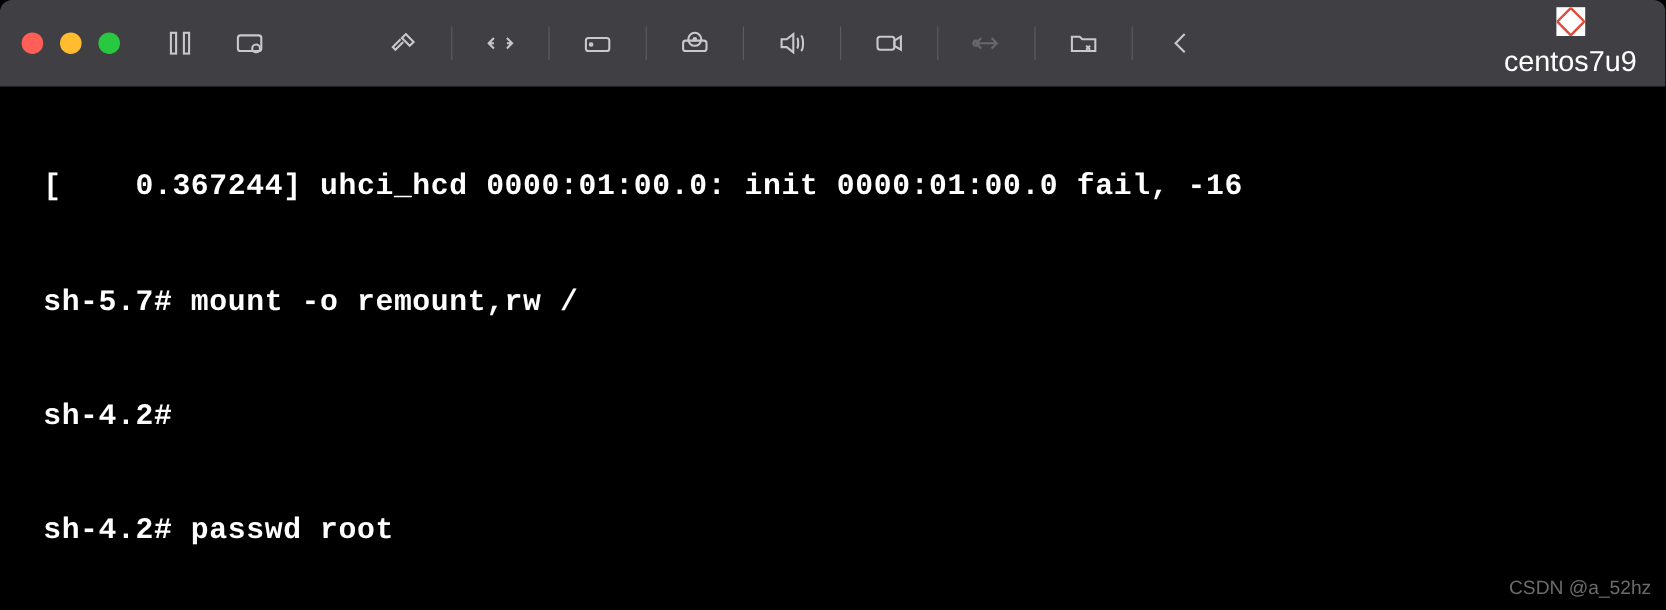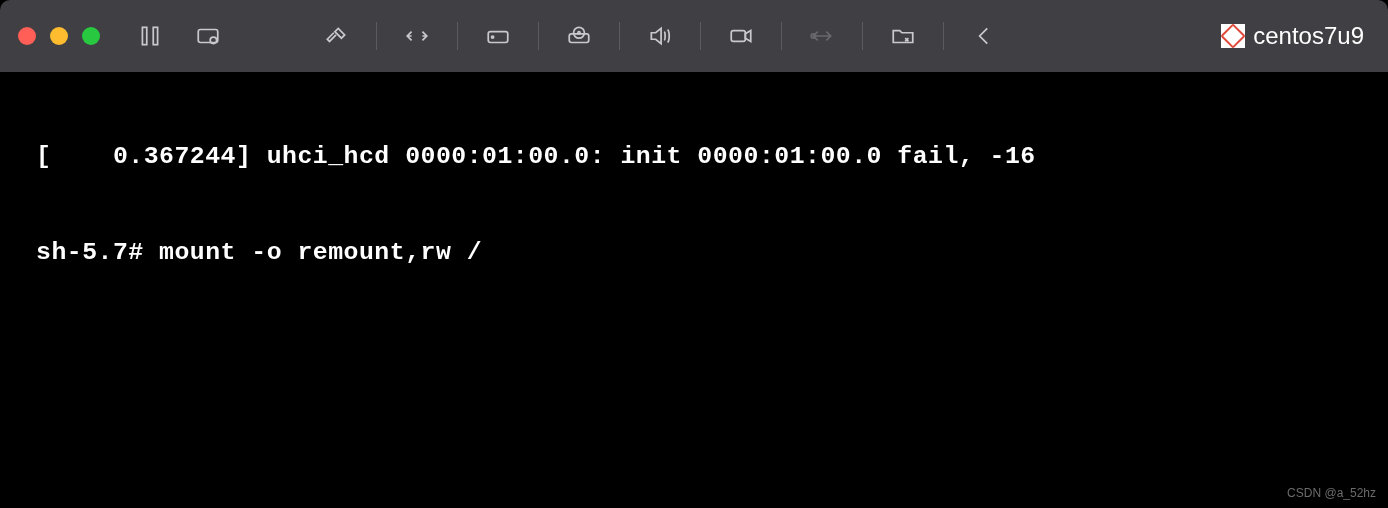--- a/index.html
+++ b/index.html
@@ -58,20 +58,21 @@
     .spacer { flex: 1; }
     .vm-label {
       display: flex;
       align-items: center;
       gap: 8px;
       color: #fff;
       font-family: -apple-system, BlinkMacSystemFont, "Segoe UI", sans-serif;
       font-size: 24px;
       font-weight: 500;
       padding-right: 6px;
+      flex-direction: column;
     }
     .vm-icon {
       width: 24px;
       height: 24px;
       background: #fff;
       position: relative;
       display: flex;
       align-items: center;
       justify-content: center;
     }
@@ -94,21 +95,21 @@
       font-family: "Courier New", "Menlo", monospace;
       white-space: pre-wrap;
     }
     .tline { white-space: pre; margin-left: 36px; }
     .watermark {
       position: absolute;
       right: 12px;
       bottom: 8px;
       color: #6b6b6b;
       font-family: -apple-system, sans-serif;
-      font-size: 12px;
+      font-size: 16px;
     }
   </style>
 </head>
 <body>
 
 <div class="titlebar">
   <div class="traffic-lights">
     <div class="tl red"></div>
     <div class="tl yellow"></div>
     <div class="tl green"></div>
@@ -199,20 +200,22 @@
 
   <div class="vm-label">
     <div class="vm-icon"></div>
     <span>centos7u9</span>
   </div>
 </div>
 
 <div class="terminal">
   <div class="tline">[    0.367244] uhci_hcd 0000:01:00.0: init 0000:01:00.0 fail, -16</div>
   <div class="tline">sh-5.7# mount -o remount,rw /</div>
+  <div class="tline">sh-4.2#</div>
+  <div class="tline">sh-4.2# passwd root</div>
   
   
   
   
   
   
   
   
   
 </div>

